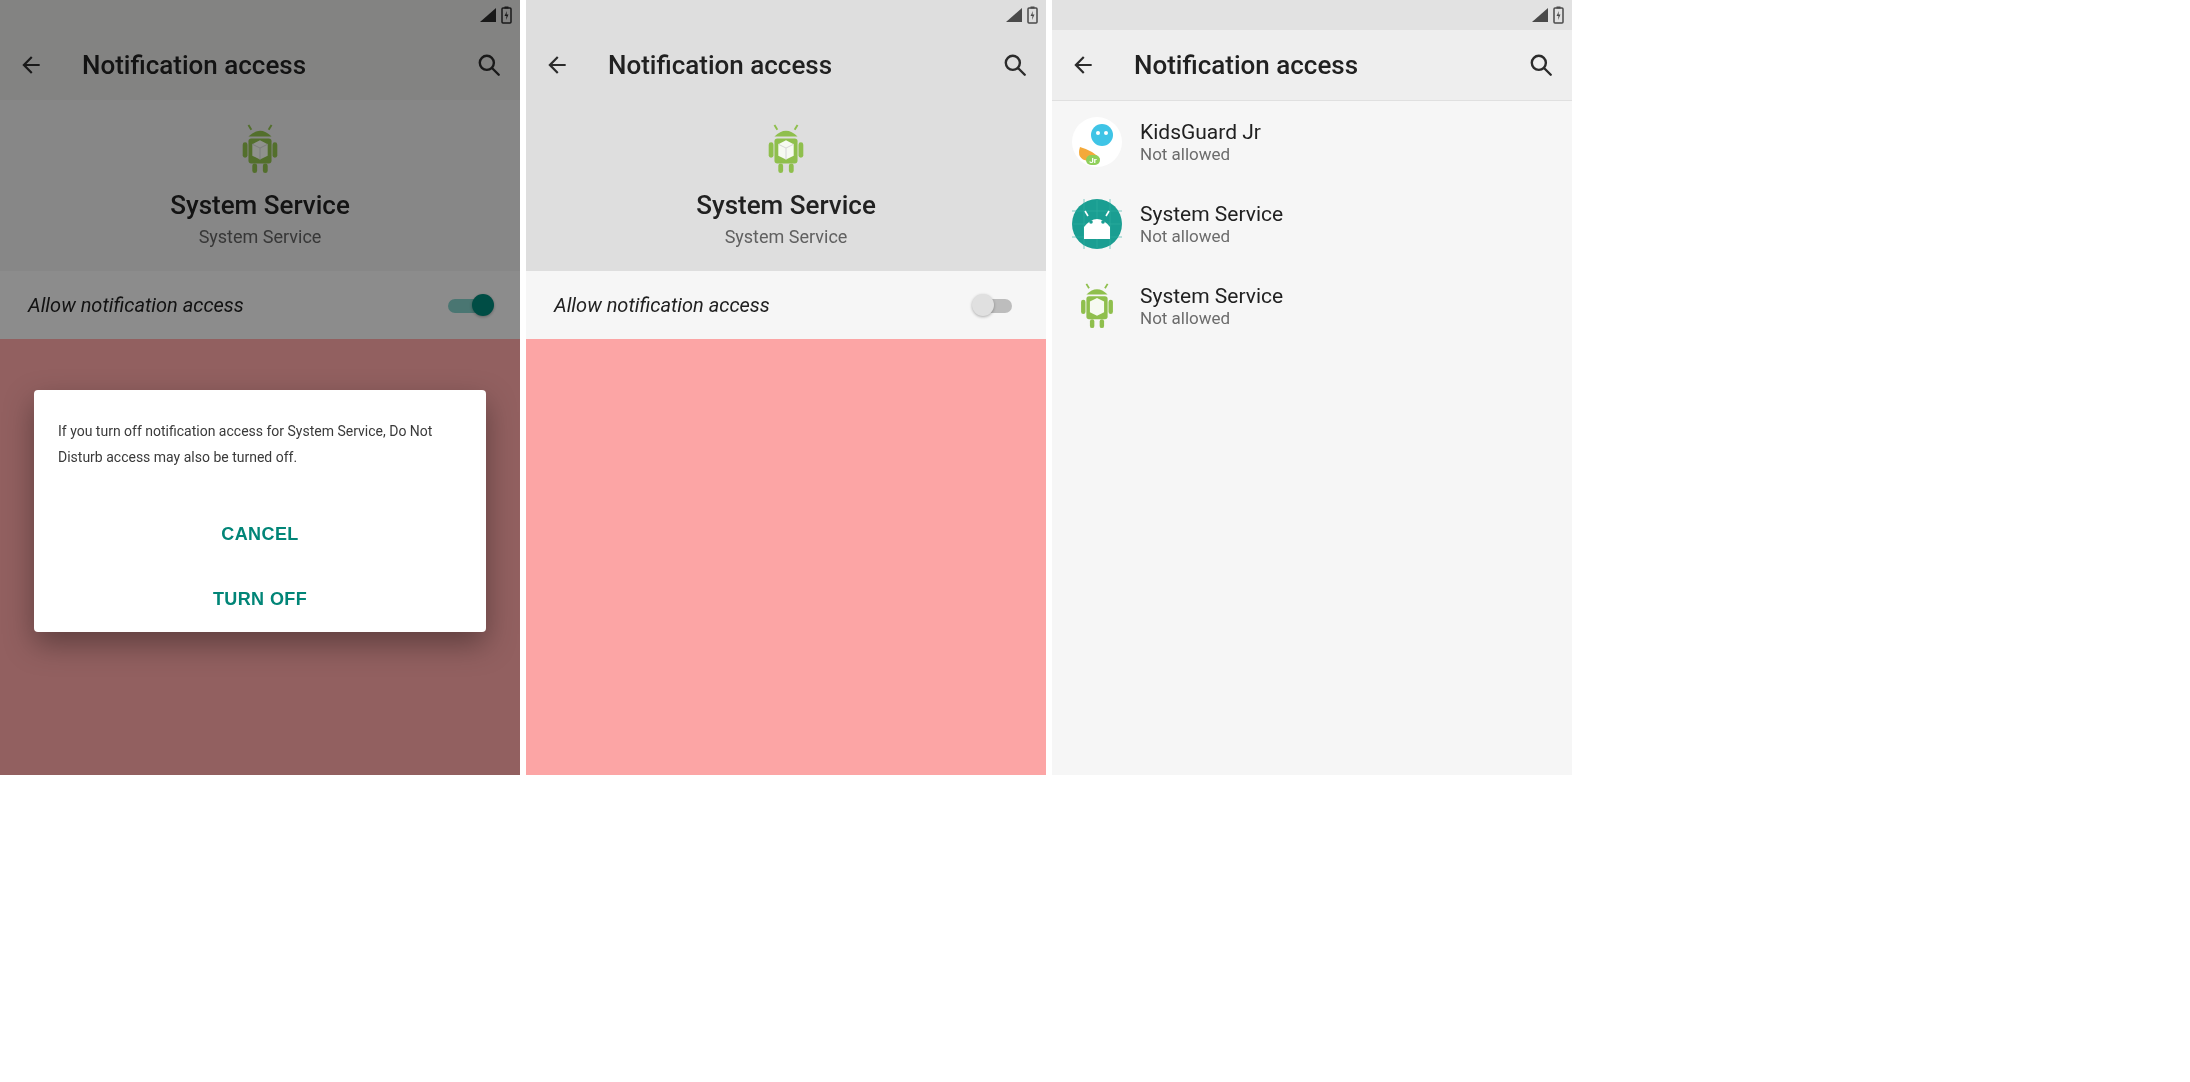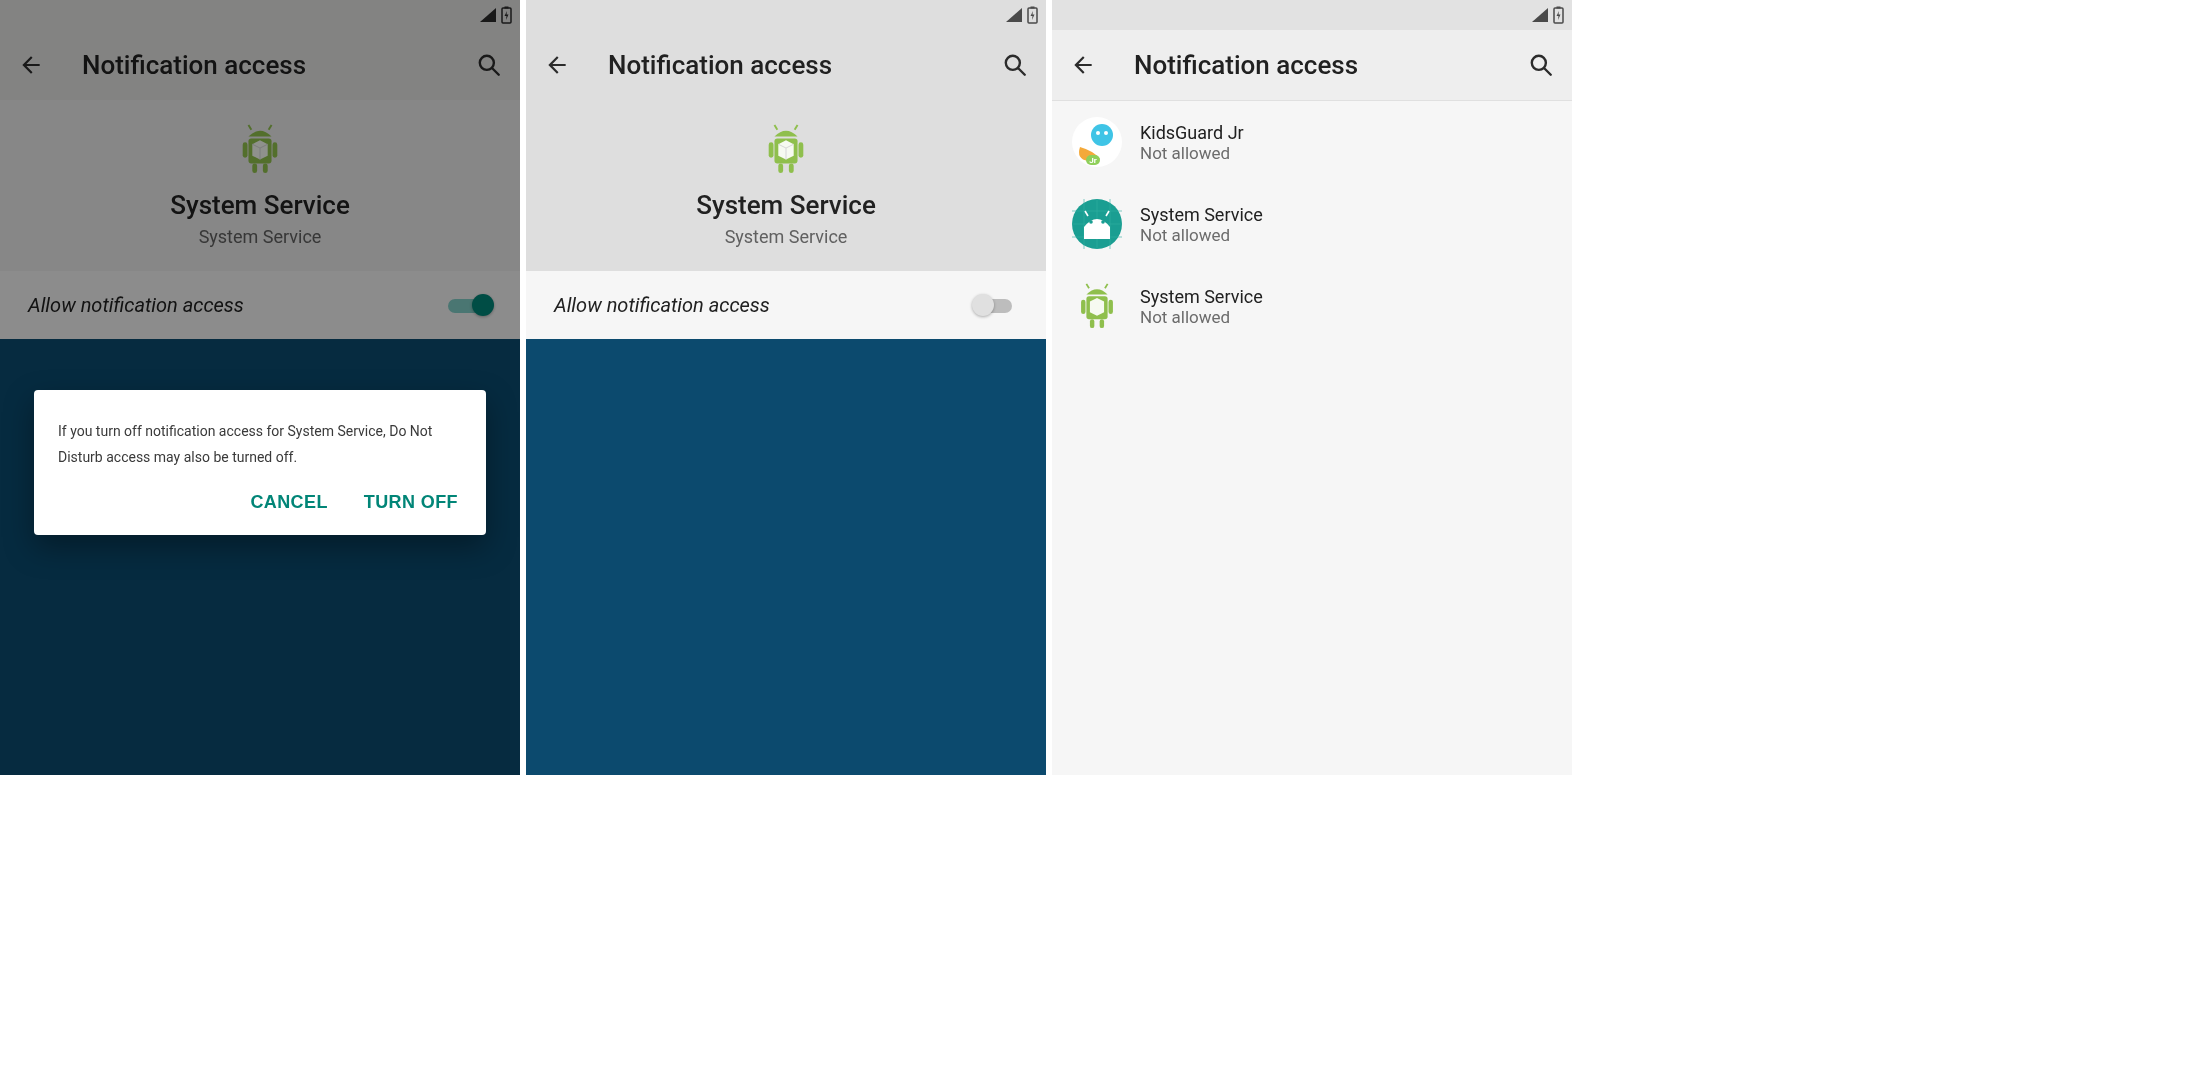--- a/index.html
+++ b/index.html
@@ -7,21 +7,21 @@
     font-family: Roboto, "Helvetica Neue", Arial, sans-serif;
     background: #fff;
     display: flex;
     width: 2190px;
     height: 1082px;
   }
   .screen {
     width: 520px;
     height: 775px;
     position: relative;
-    background: #0c4a6e;
+    background: #fca5a5;
     margin-right: 6px;
     overflow: hidden;
   }
   .screen:last-child { margin-right: 0; }
 
   
   .statusbar {
     height: 30px;
     display: flex;
     justify-content: flex-end;
@@ -123,21 +123,22 @@
   }
   .dialog .body {
     font-size: 14px;
     line-height: 26px;
     color: #3a3a3a;
   }
   .dialog .actions {
     display: flex;
     justify-content: flex-end;
     gap: 28px;
-    margin-top: 14px;
+    margin-top: 46px;
+    flex-direction: column;
   }
   .dialog .actions .btn {
     font-size: 18px;
     font-weight: 700;
     color: #018577;
     letter-spacing: .4px;
     background: none;
     border: none;
     cursor: pointer;
     padding: 8px 4px;
@@ -148,21 +149,21 @@
     background: #f6f6f6;
     border-top: 1px solid #e0e0e0;
   }
   .list-item {
     display: flex;
     align-items: center;
     padding: 16px 20px;
     gap: 18px;
   }
   .list-item .texts { display:flex; flex-direction:column; }
-  .list-item .name { font-size: 18px; color: #212121; }
+  .list-item .name { font-size: 21px; color: #212121; }
   .list-item .status { font-size: 17px; color: #6c6c6c; margin-top: 0; }
 
   .app-icon {
     width: 50px; height: 50px;
     display:flex; align-items:center; justify-content:center;
   }
 
   
   .screen.s1 .statusbar, .screen.s1 .appbar { background: #e2e2e1; }
   .screen.s1 .hero { background: #e8e8e8; }

